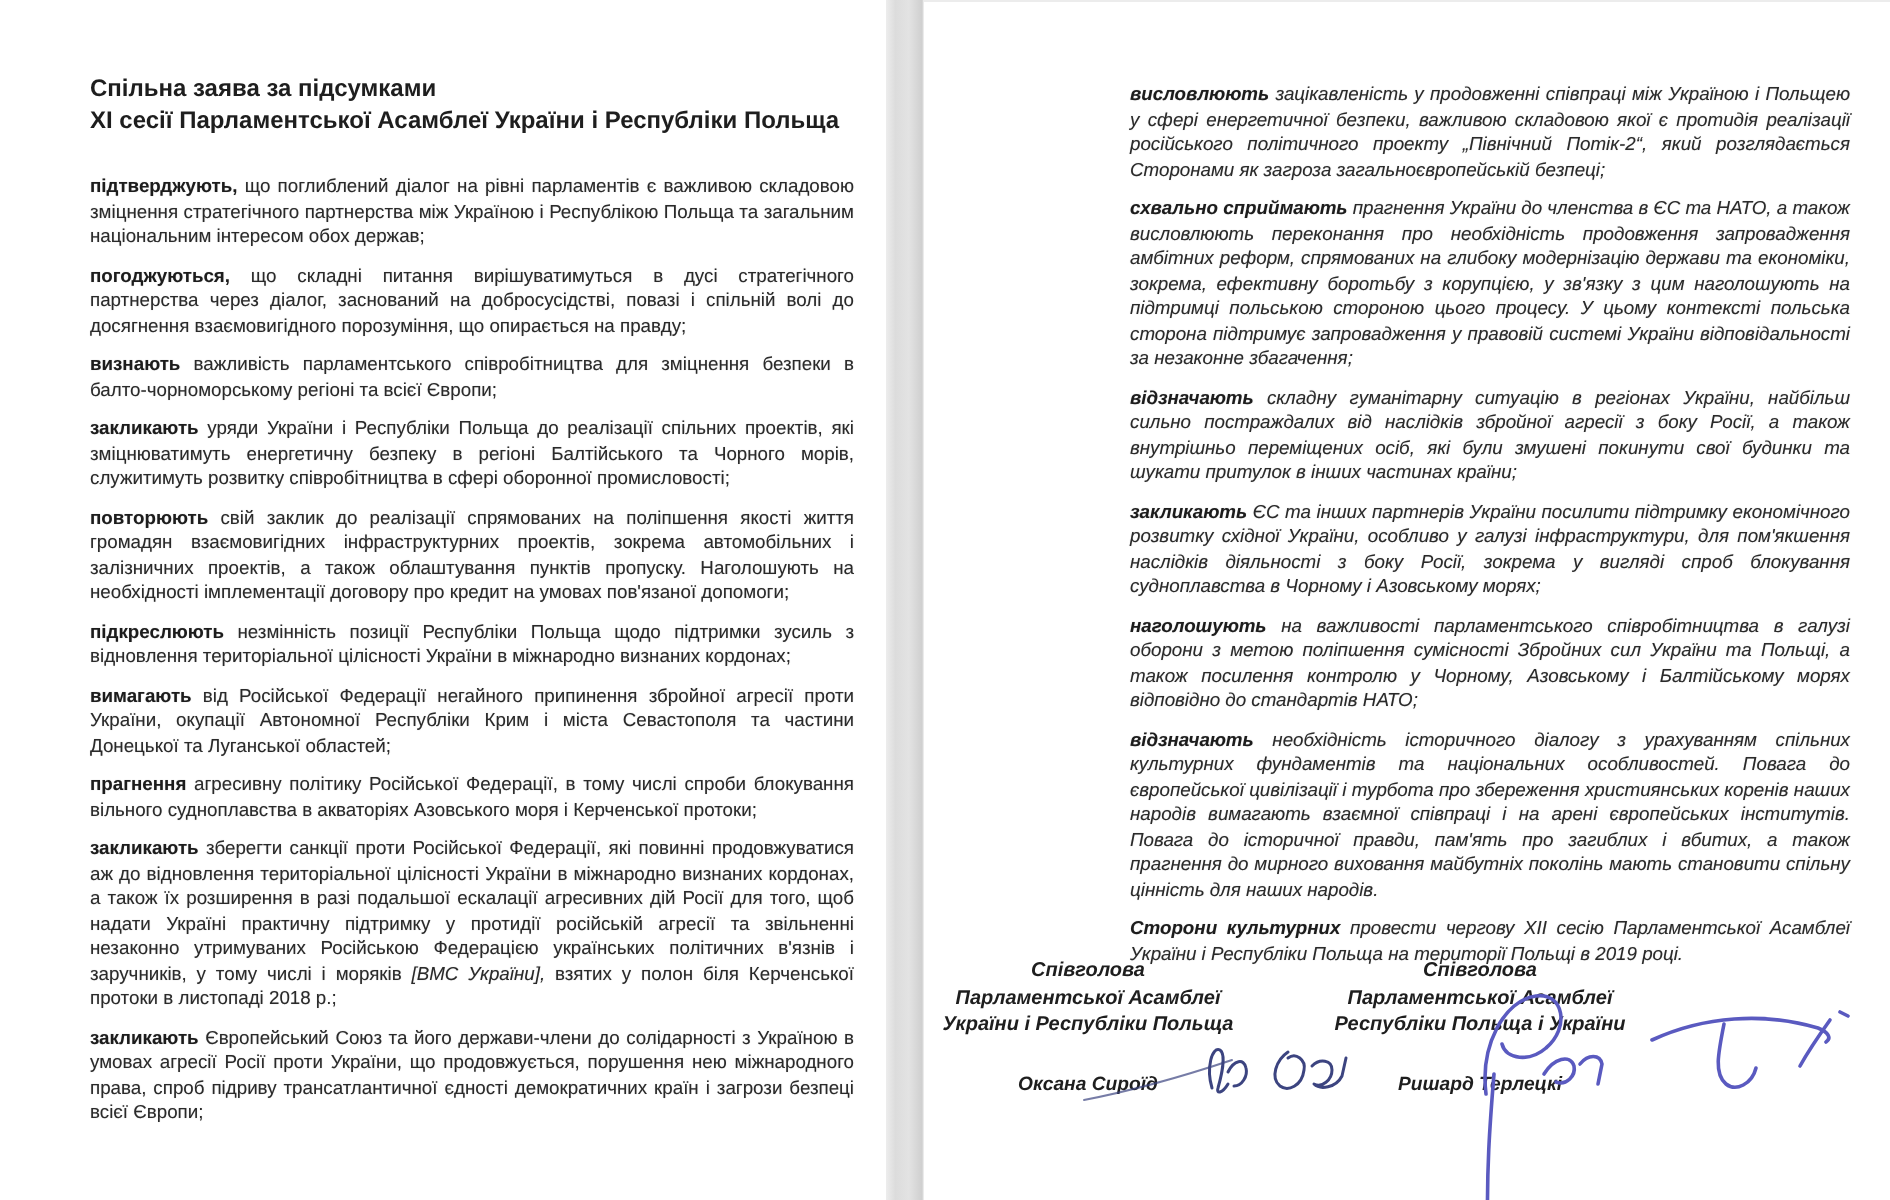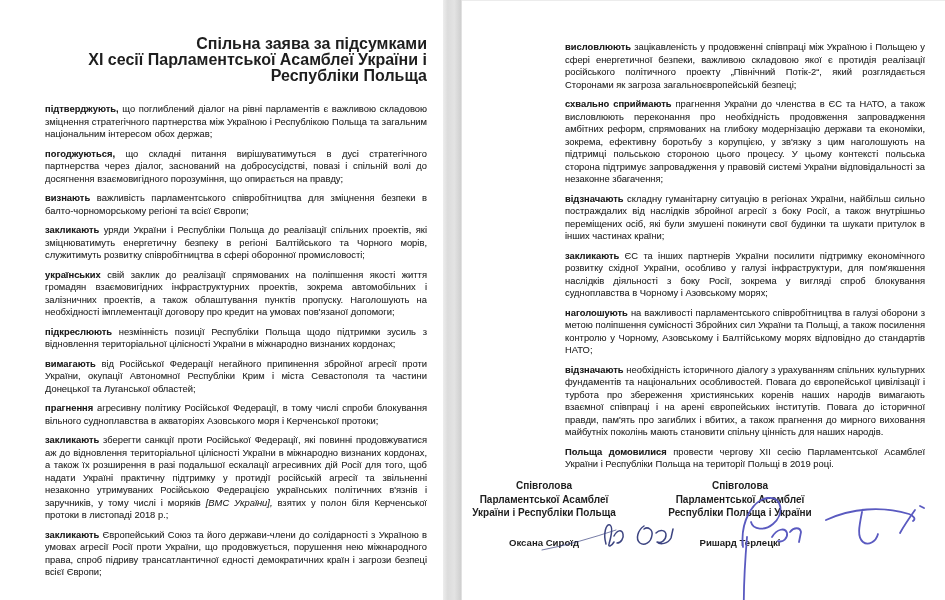--- a/index.html
+++ b/index.html
@@ -7,27 +7,27 @@
     width:945px;height:600px;position:relative;overflow:hidden;
     background:#f4f4f4;
     font-family:"Liberation Sans", sans-serif;
     color:#262626;
   }
   .page{
     position:absolute;top:0;height:600px;background:#ffffff;
     box-sizing:border-box;overflow:hidden;
   }
   #page-left{left:0;width:443px;padding:36px 16px 0 45px;}
-  #page-right{left:462px;width:483px;padding:40px 20px 0 103px;border-top:1px solid #ececec;}
+  #page-right{left:462px;width:483px;padding:40px 20px 0 103px;border-top:1px solid #ececec;font-style:italic;}
   #gutter{
     position:absolute;top:0;left:443px;width:19px;height:600px;
     background:linear-gradient(90deg,#ededed 0%,#dcdcdc 25%,#e3e3e3 60%,#cfcfcf 95%,#f5f5f5 100%);
   }
   .doc-title{
-    text-align:right;font-weight:bold;font-size:16px;line-height:16px;
+    text-align:left;font-weight:bold;font-size:12px;line-height:16px;
     margin-bottom:19px;color:#1e1e1e;
   }
   .paras p{
     margin:0 0 7px 0;
     font-size:9.4px;line-height:12.5px;text-align:justify;
     color:#2a2a2a;
     text-shadow:0 0 0.5px rgba(60,60,60,0.35);
   }
   .paras p .b{font-weight:bold;color:#1c1c1c;}
   .paras p .i{font-style:italic;}
@@ -48,40 +48,40 @@
 <div class="page" id="page-left">
   <div class="doc-title">
       <div>Спільна заява за підсумками</div>
       <div>XI сесії Парламентської Асамблеї України і Республіки Польща</div>
     </div>
   <div class="paras">
       <p><span class="b">підтверджують,</span><span> що поглиблений діалог на рівні парламентів є важливою складовою зміцнення стратегічного партнерства між Україною і Республікою Польща та загальним національним інтересом обох держав;</span></p>
       <p><span class="b">погоджуються,</span><span> що складні питання вирішуватимуться в дусі стратегічного партнерства через діалог, заснований на добросусідстві, повазі і спільній волі до досягнення взаємовигідного порозуміння, що опирається на правду;</span></p>
       <p><span class="b">визнають</span><span> важливість парламентського співробітництва для зміцнення безпеки в балто-чорноморському регіоні та всієї Європи;</span></p>
       <p><span class="b">закликають</span><span> уряди України і Республіки Польща до реалізації спільних проектів, які зміцнюватимуть енергетичну безпеку в регіоні Балтійського та Чорного морів, служитимуть розвитку співробітництва в сфері оборонної промисловості;</span></p>
-      <p><span class="b">українських</span><span> свій заклик до реалізації спрямованих на поліпшення якості життя громадян взаємовигідних інфраструктурних проектів, зокрема автомобільних і залізничних проектів, а також облаштування пунктів пропуску. Наголошують на необхідності імплементації договору про кредит на умовах пов'язаної допомоги;</span></p>
+      <p><span class="b">повторюють</span><span> свій заклик до реалізації спрямованих на поліпшення якості життя громадян взаємовигідних інфраструктурних проектів, зокрема автомобільних і залізничних проектів, а також облаштування пунктів пропуску. Наголошують на необхідності імплементації договору про кредит на умовах пов'язаної допомоги;</span></p>
       <p><span class="b">підкреслюють</span><span> незмінність позиції Республіки Польща щодо підтримки зусиль з відновлення територіальної цілісності України в міжнародно визнаних кордонах;</span></p>
       <p><span class="b">вимагають</span><span> від Російської Федерації негайного припинення збройної агресії проти України, окупації Автономної Республіки Крим і міста Севастополя та частини Донецької та Луганської областей;</span></p>
       <p><span class="b">прагнення</span><span> агресивну політику Російської Федерації, в тому числі спроби блокування вільного судноплавства в акваторіях Азовського моря і Керченської протоки;</span></p>
       <p><span class="b">закликають</span><span> зберегти санкції проти Російської Федерації, які повинні продовжуватися аж до відновлення територіальної цілісності України в міжнародно визнаних кордонах, а також їх розширення в разі подальшої ескалації агресивних дій Росії для того, щоб надати Україні практичну підтримку у протидії російській агресії та звільненні незаконно утримуваних Російською Федерацією українських політичних в'язнів і заручників, у тому числі і моряків </span><span class="i">[ВМС України],</span><span> взятих у полон біля Керченської протоки в листопаді 2018 р.;</span></p>
       <p><span class="b">закликають</span><span> Європейський Союз та його держави-члени до солідарності з Україною в умовах агресії Росії проти України, що продовжується, порушення нею міжнародного права, спроб підриву трансатлантичної єдності демократичних країн і загрози безпеці всієї Європи;</span></p>
     </div>
 </div>
 
 <div id="gutter"></div>
 
 <div class="page" id="page-right">
   <div class="paras">
       <p><span class="b">висловлюють</span><span> зацікавленість у продовженні співпраці між Україною і Польщею у сфері енергетичної безпеки, важливою складовою якої є протидія реалізації російського політичного проекту „Північний Потік-2“, який розглядається Сторонами як загроза загальноєвропейській безпеці;</span></p>
       <p><span class="b">схвально сприймають</span><span> прагнення України до членства в ЄС та НАТО, а також висловлюють переконання про необхідність продовження запровадження амбітних реформ, спрямованих на глибоку модернізацію держави та економіки, зокрема, ефективну боротьбу з корупцією, у зв'язку з цим наголошують на підтримці польською стороною цього процесу. У цьому контексті польська сторона підтримує запровадження у правовій системі України відповідальності за незаконне збагачення;</span></p>
       <p><span class="b">відзначають</span><span> складну гуманітарну ситуацію в регіонах України, найбільш сильно постраждалих від наслідків збройної агресії з боку Росії, а також внутрішньо переміщених осіб, які були змушені покинути свої будинки та шукати притулок в інших частинах країни;</span></p>
       <p><span class="b">закликають</span><span> ЄС та інших партнерів України посилити підтримку економічного розвитку східної України, особливо у галузі інфраструктури, для пом'якшення наслідків діяльності з боку Росії, зокрема у вигляді спроб блокування судноплавства в Чорному і Азовському морях;</span></p>
       <p><span class="b">наголошують</span><span> на важливості парламентського співробітництва в галузі оборони з метою поліпшення сумісності Збройних сил України та Польщі, а також посилення контролю у Чорному, Азовському і Балтійському морях відповідно до стандартів НАТО;</span></p>
       <p><span class="b">відзначають</span><span> необхідність історичного діалогу з урахуванням спільних культурних фундаментів та національних особливостей. Повага до європейської цивілізації і турбота про збереження християнських коренів наших народів вимагають взаємної співпраці і на арені європейських інститутів. Повага до історичної правди, пам'ять про загиблих і вбитих, а також прагнення до мирного виховання майбутніх поколінь мають становити спільну цінність для наших народів.</span></p>
-      <p><span class="b">Польща домовилися</span><span> провести чергову XII сесію Парламентської Асамблеї України і Республіки Польща на території Польщі в 2019 році.</span></p>
+      <p><span class="b">Сторони культурних</span><span> провести чергову XII сесію Парламентської Асамблеї України і Республіки Польща на території Польщі в 2019 році.</span></p>
     </div>
 
   <div class="sig-area" style="left:-103px;">
     <div class="sig-block" id="sig-block-ua">
       <div class="sig-title">
           <div>Співголова</div>
           <div>Парламентської Асамблеї</div>
           <div>України і Республіки Польща</div>
         </div>
       <div class="sig-name">Оксана Сироїд</div>

